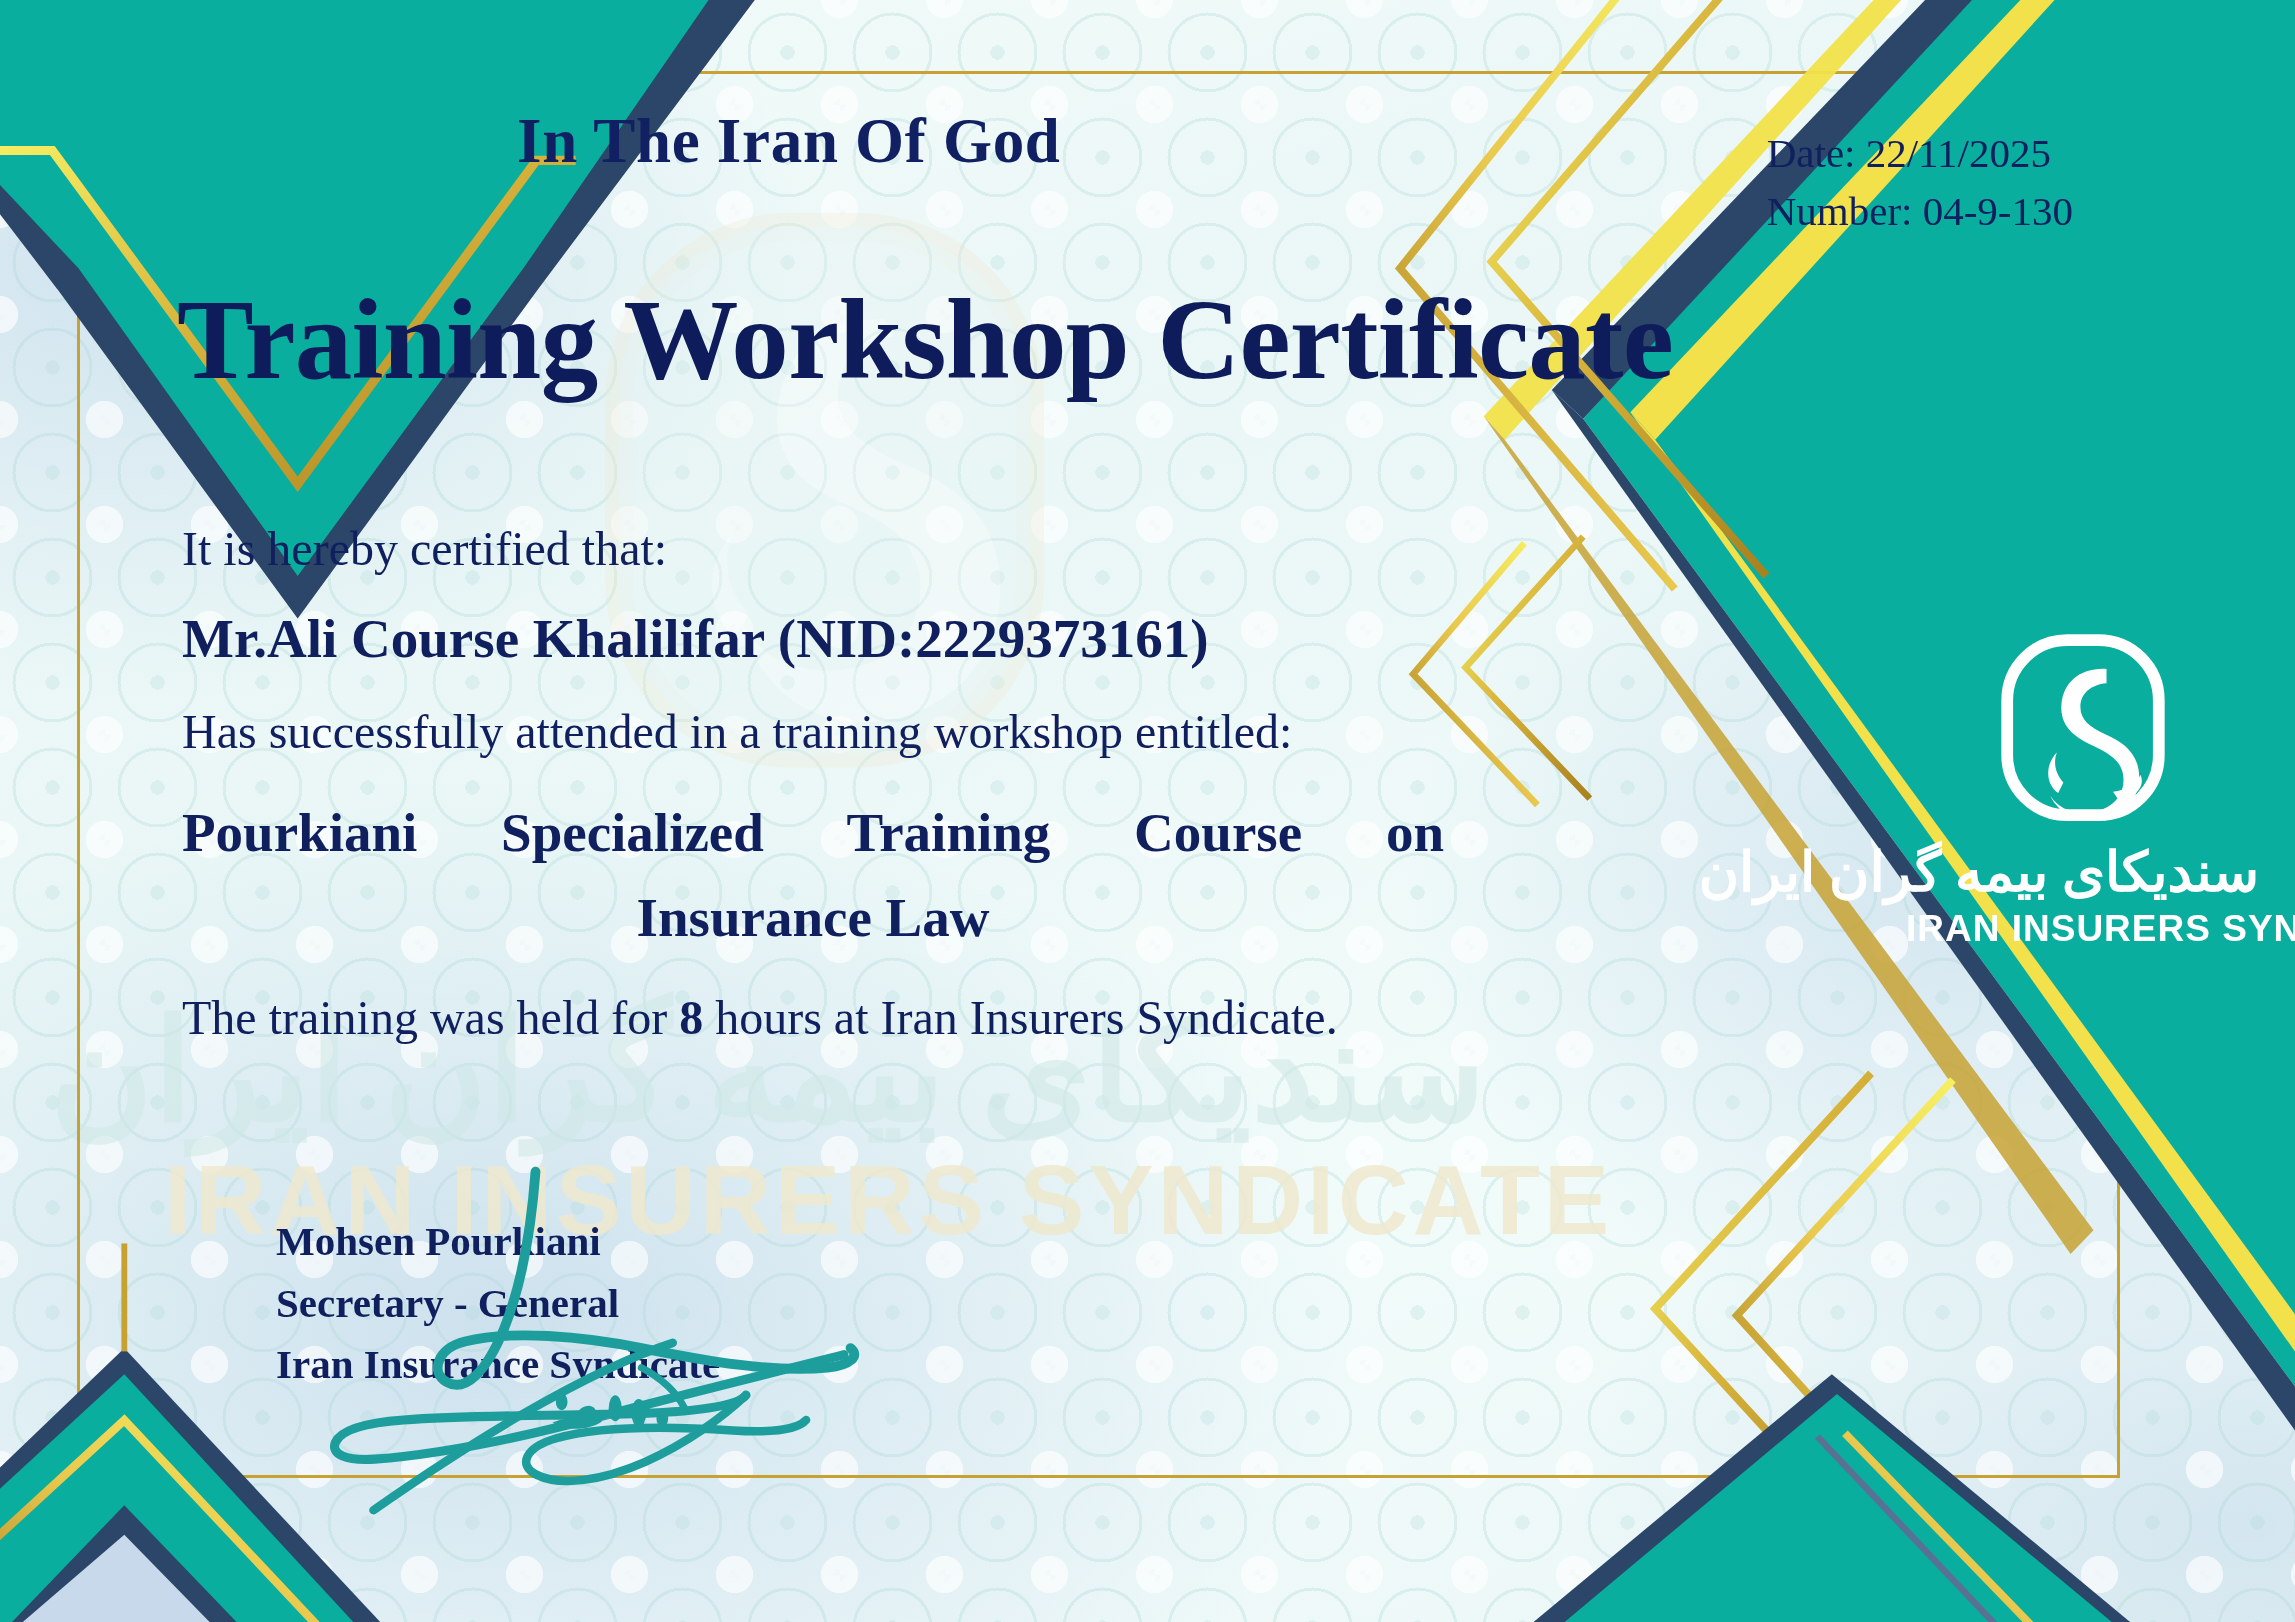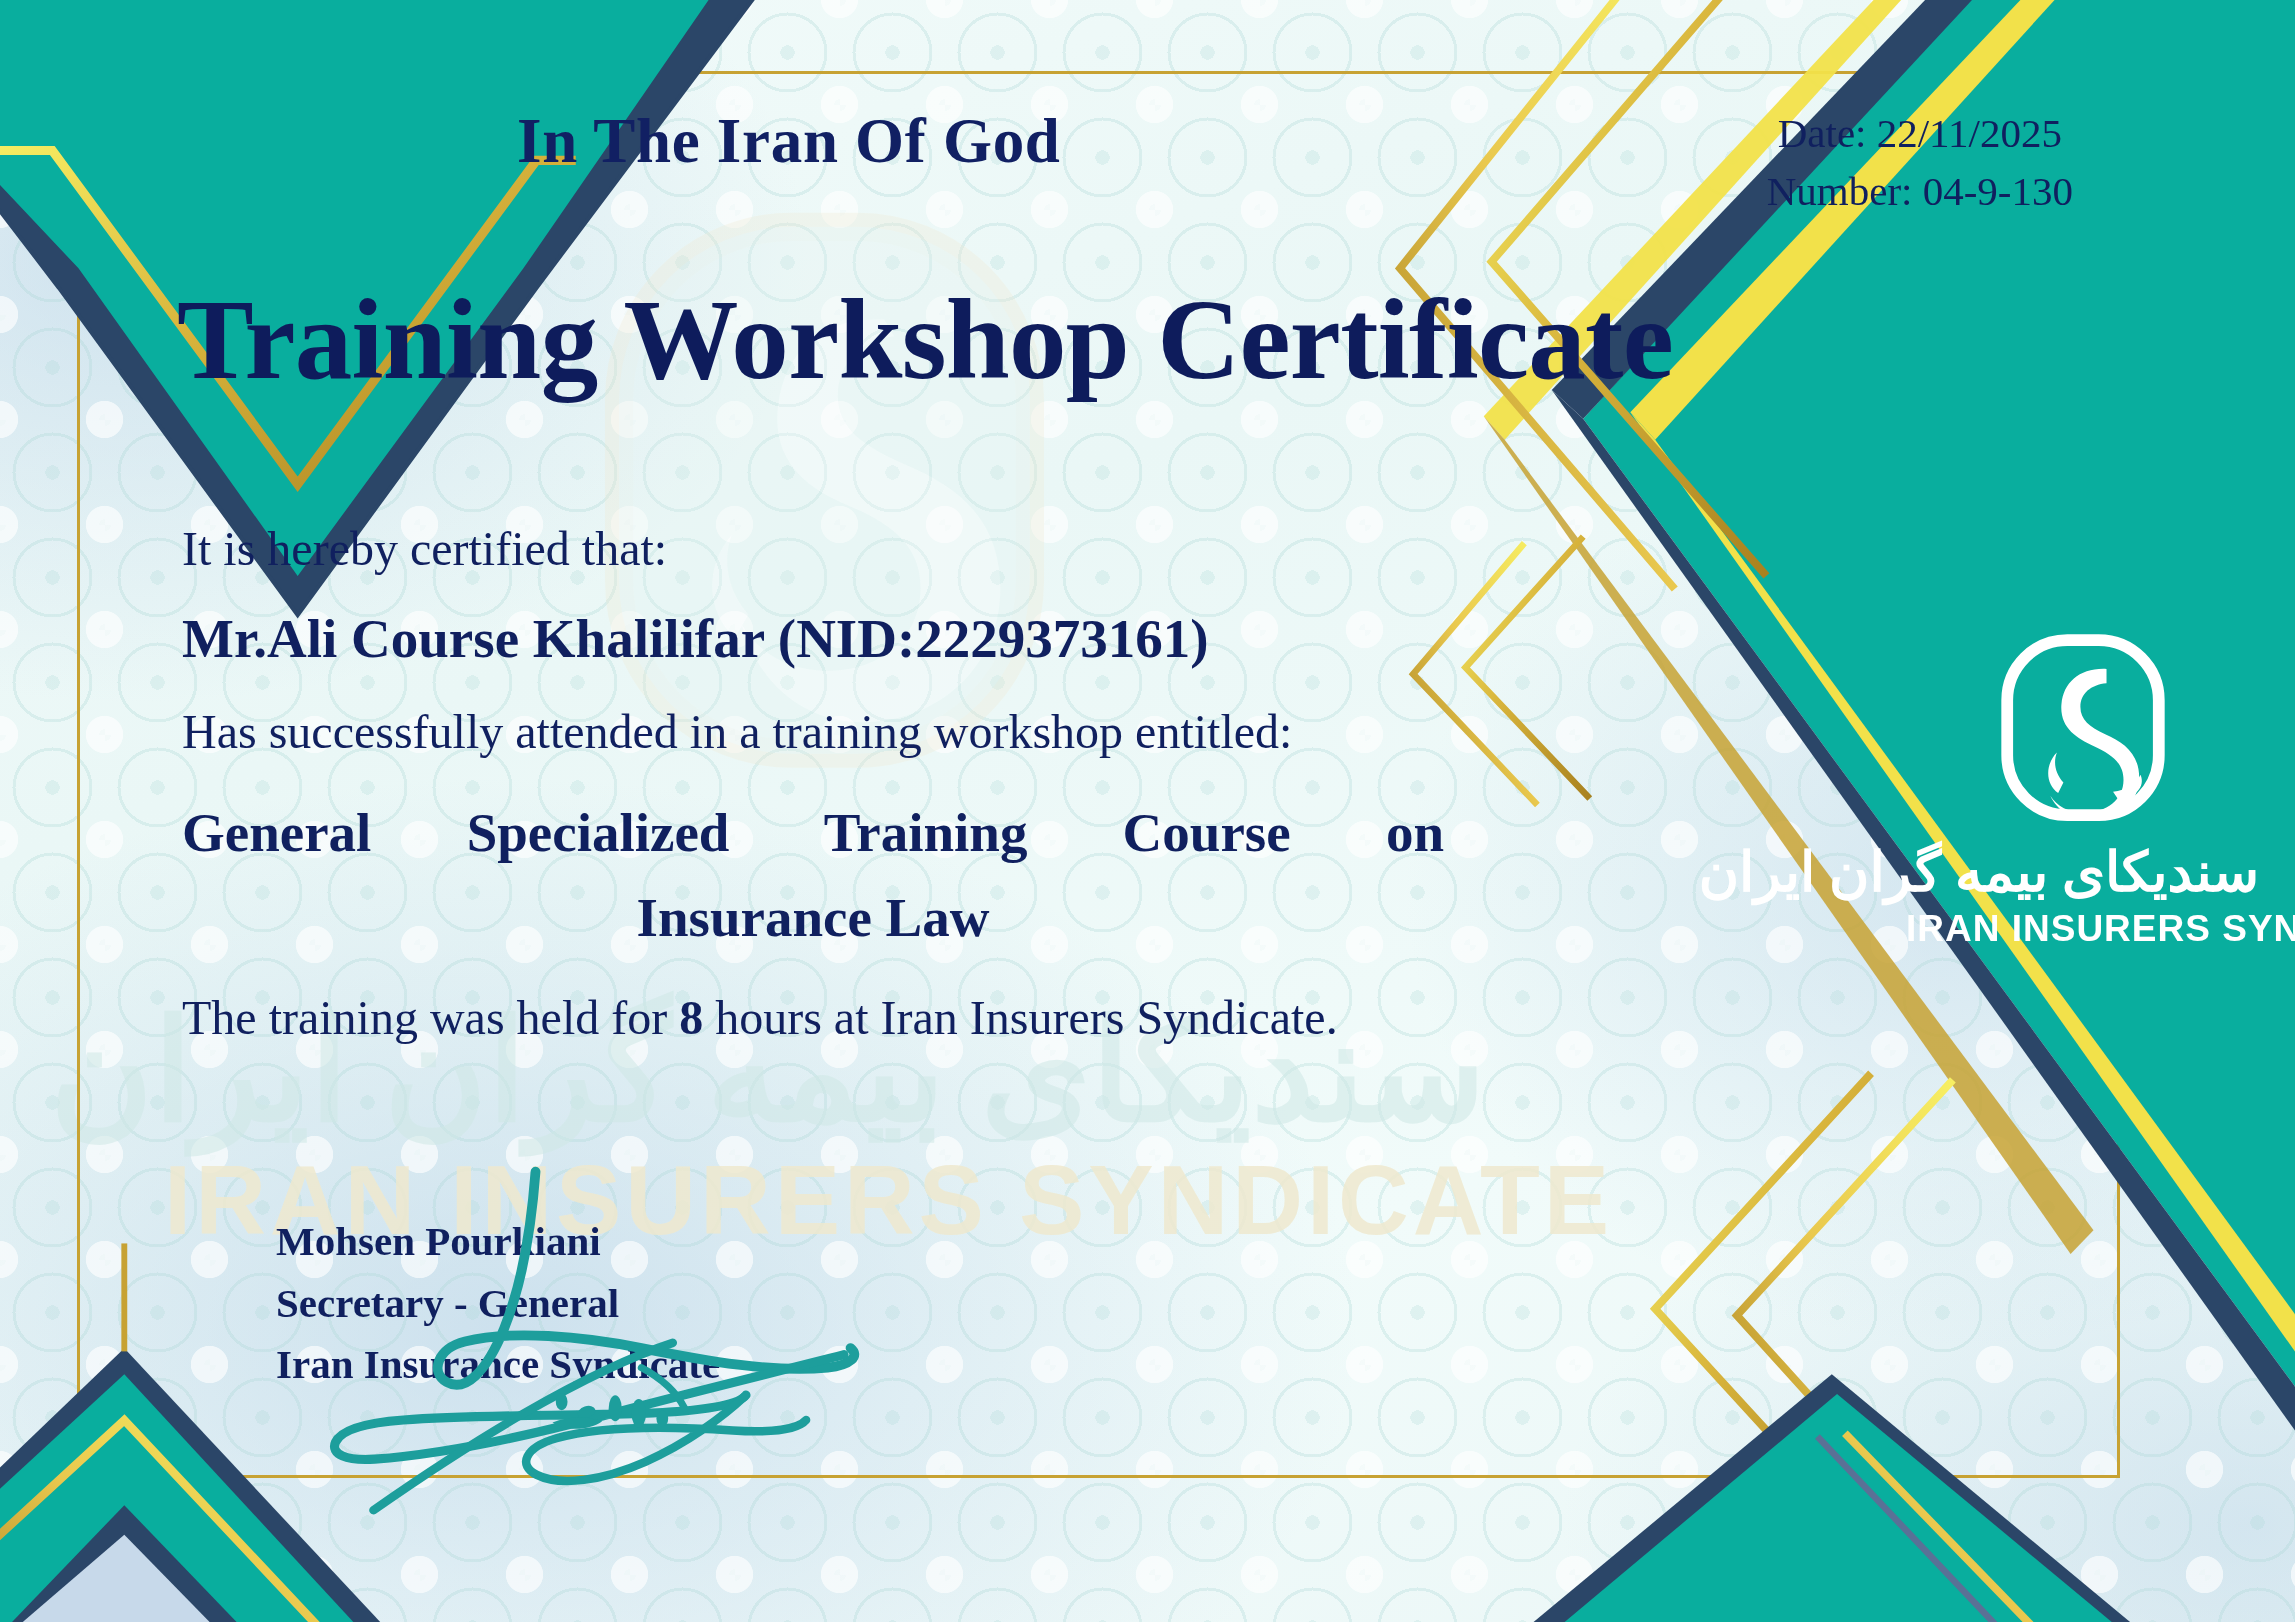--- a/index.html
+++ b/index.html
@@ -102,22 +102,22 @@
     position:absolute;
     left:517px; top:105px;
     font-size:63px;
     font-weight:700;
     color:#112063;
     letter-spacing:0.7px;
     white-space:nowrap;
   }
   .meta{
     position:absolute;
-    right:222px; top:104px;
-    text-align:center;
+    right:222px; top:124px;
+    text-align:left;
     color:#10205f;
     white-space:nowrap;
   }
   .meta .m-line{font-size:41px;line-height:1.42;}
 
   
   .title{
     position:absolute;
     left:177px; top:274px;
     font-size:115px;
@@ -326,21 +326,21 @@
     <div class="m-line">Date: 22/11/2025</div>
     <div class="m-line">Number: 04-9-130</div>
   </div>
 
   <div class="title">Training Workshop Certificate</div>
 
   <div class="body">
     <p class="ln">It is hereby certified that:</p>
     <p class="ln name">Mr.Ali Course Khalilifar (NID:2229373161)</p>
     <p class="ln">Has successfully attended in a training workshop entitled:</p>
-    <p class="ln course">General Specialized Training Course on</p>
+    <p class="ln course">Pourkiani Specialized Training Course on</p>
     <p class="ln course-2">Insurance Law</p>
     <p class="ln hours"><span>The training was held for </span><b>8</b><span> hours at Iran Insurers Syndicate.</span></p>
   </div>
 
   <div class="sigblock">
     <div class="s-line">Mohsen Pourkiani</div>
     <div class="s-line">Secretary - General</div>
     <div class="s-line">Iran Insurance Syndicate</div>
   </div>
 

